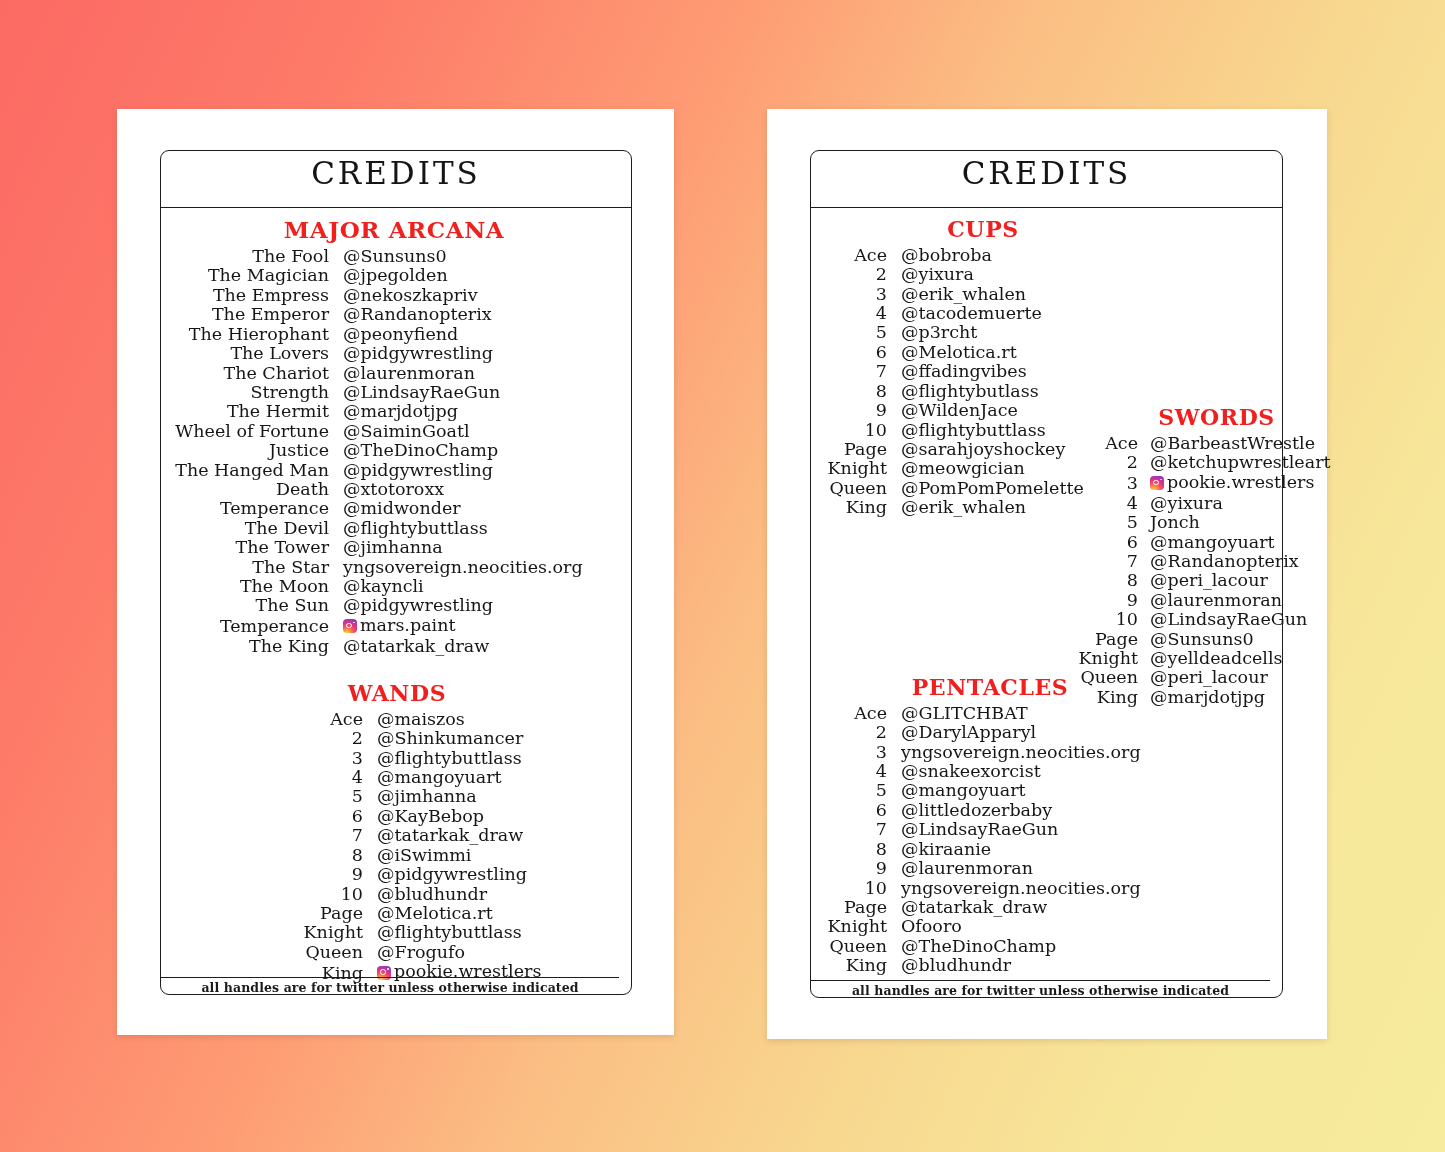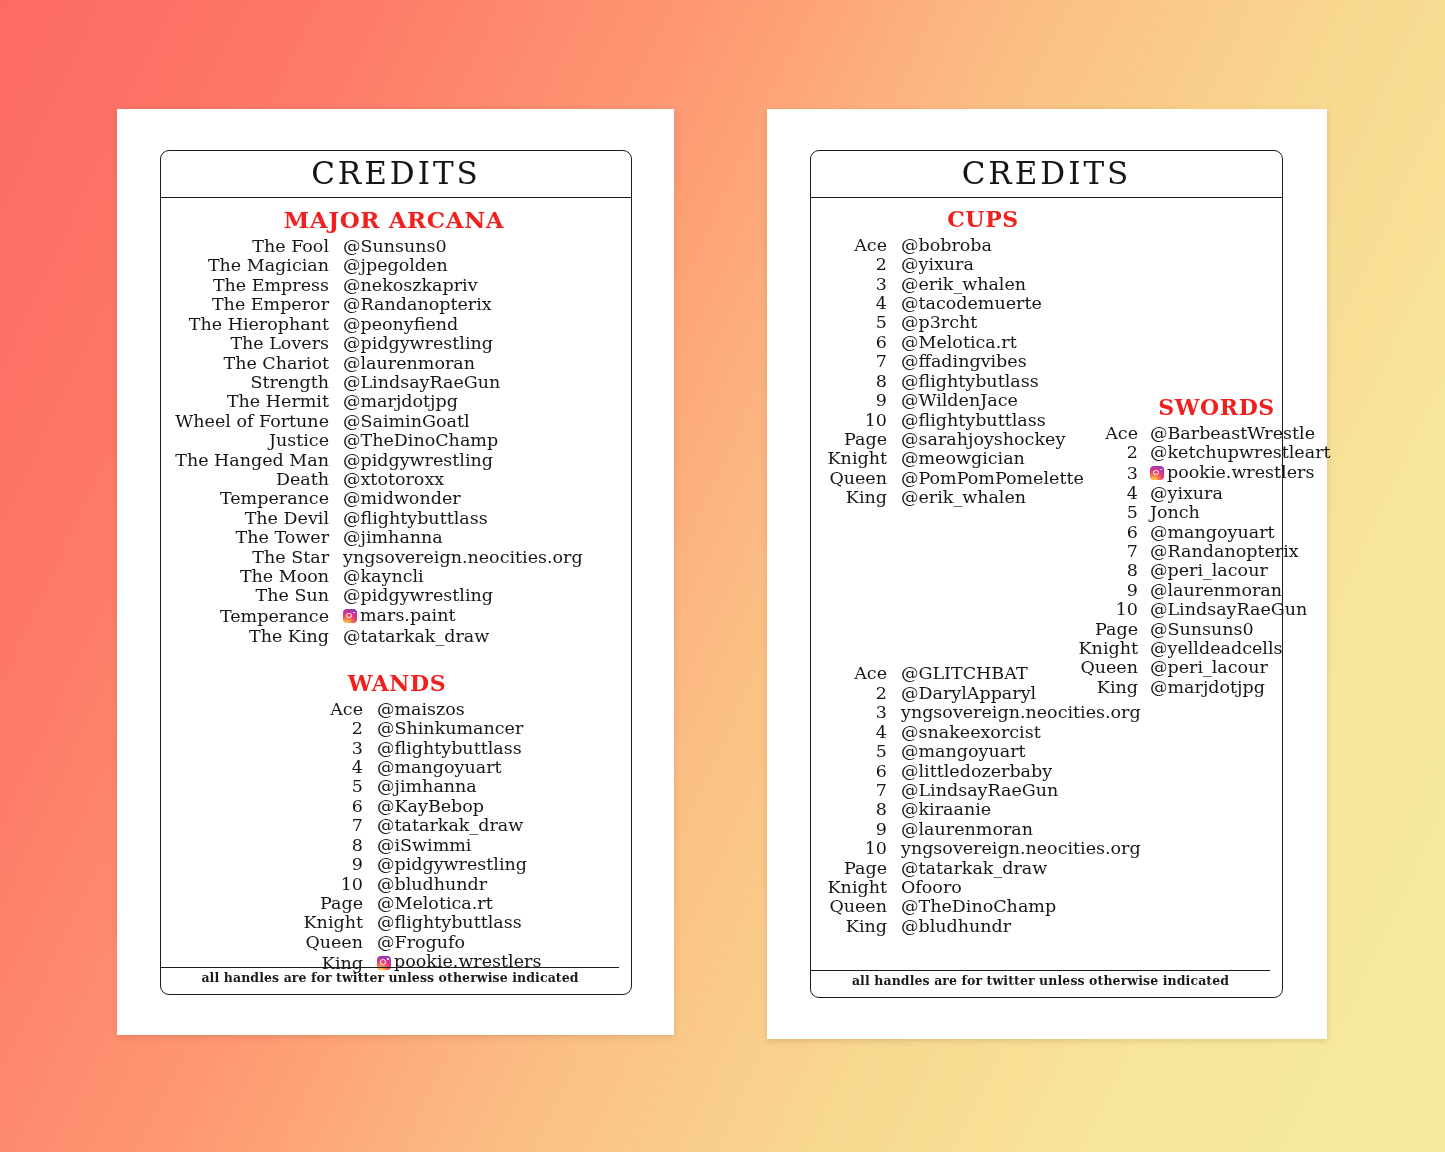--- a/index.html
+++ b/index.html
@@ -46,21 +46,21 @@
     box-sizing: border-box;
   }
   .frame-left  { left: 160px; top: 150px; width: 472px; height: 845px; }
   .frame-right { left: 810px; top: 150px; width: 473px; height: 848px; }
 
   .frame-title {
     text-align: center;
     font-size: 31px;
     letter-spacing: 3px;
     color: #151515;
-    padding: 6px 0 7px 0;
+    padding: 6px 0 17px 0;
     border-bottom: 1.4px solid #1c1c1c;
     line-height: 1.08;
   }
 
   .frame-body {
     position: relative;
     height: calc(100% - 54px);
   }
 
   .frame-footer {
@@ -595,20 +595,21 @@
             <div class="row">
               <div class="rank">King</div>
               <div class="handle">
                 <span>@marjdotjpg</span>
               </div>
             </div>
           </div>
       </div>
 
       <div class="suit blk-pentacles">
+        <div class="suit-title">PENTACLES</div>
         <div class="rows">
             <div class="row">
               <div class="rank">Ace</div>
               <div class="handle">
                 <span>@GLITCHBAT</span>
               </div>
             </div>
             <div class="row">
               <div class="rank">2</div>
               <div class="handle">

